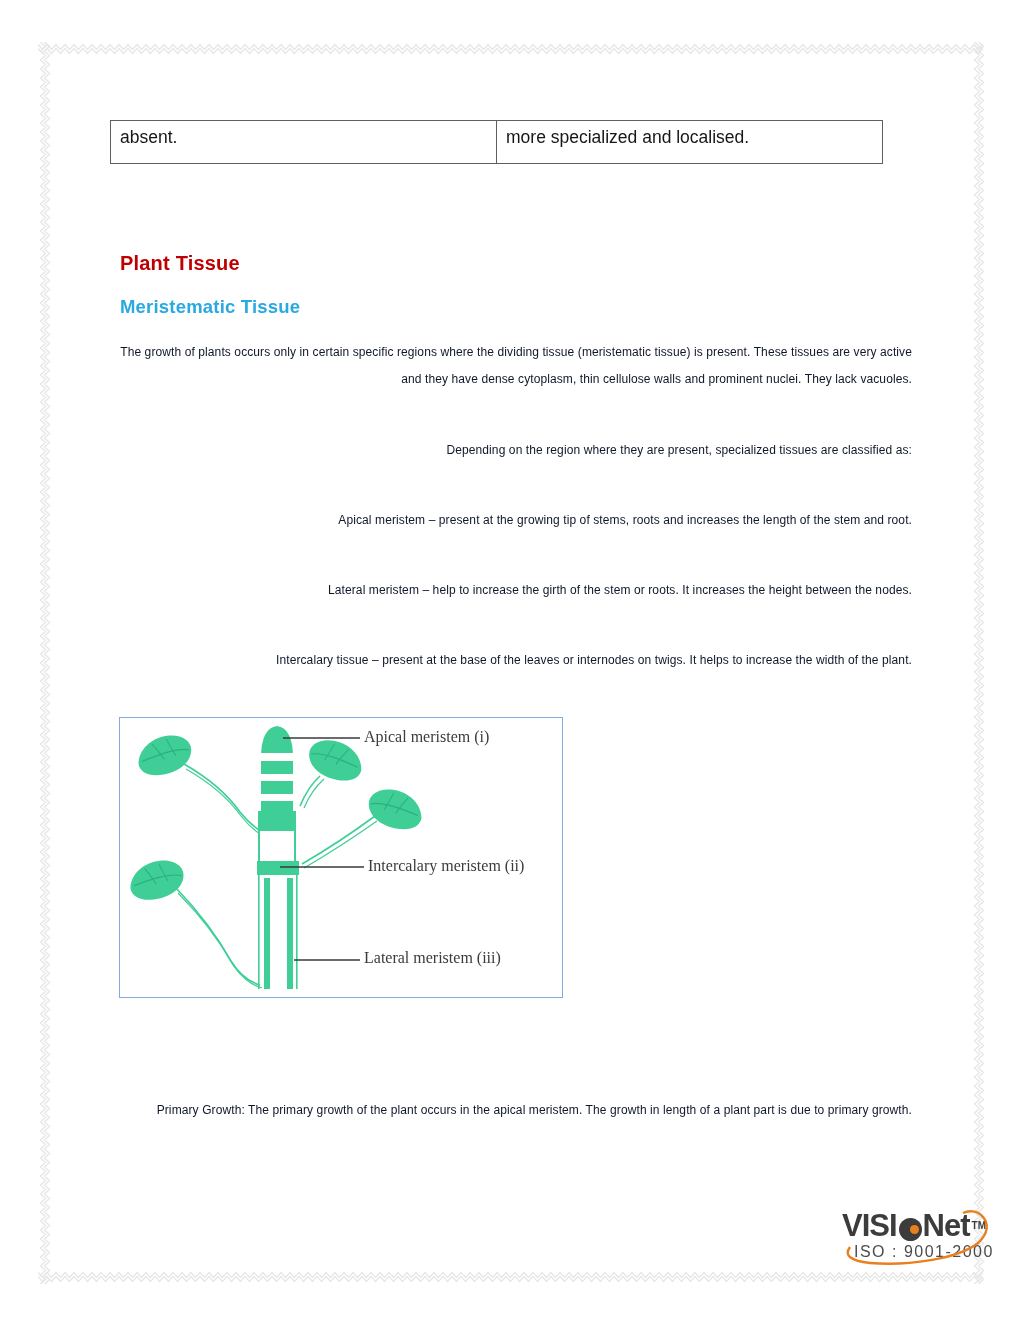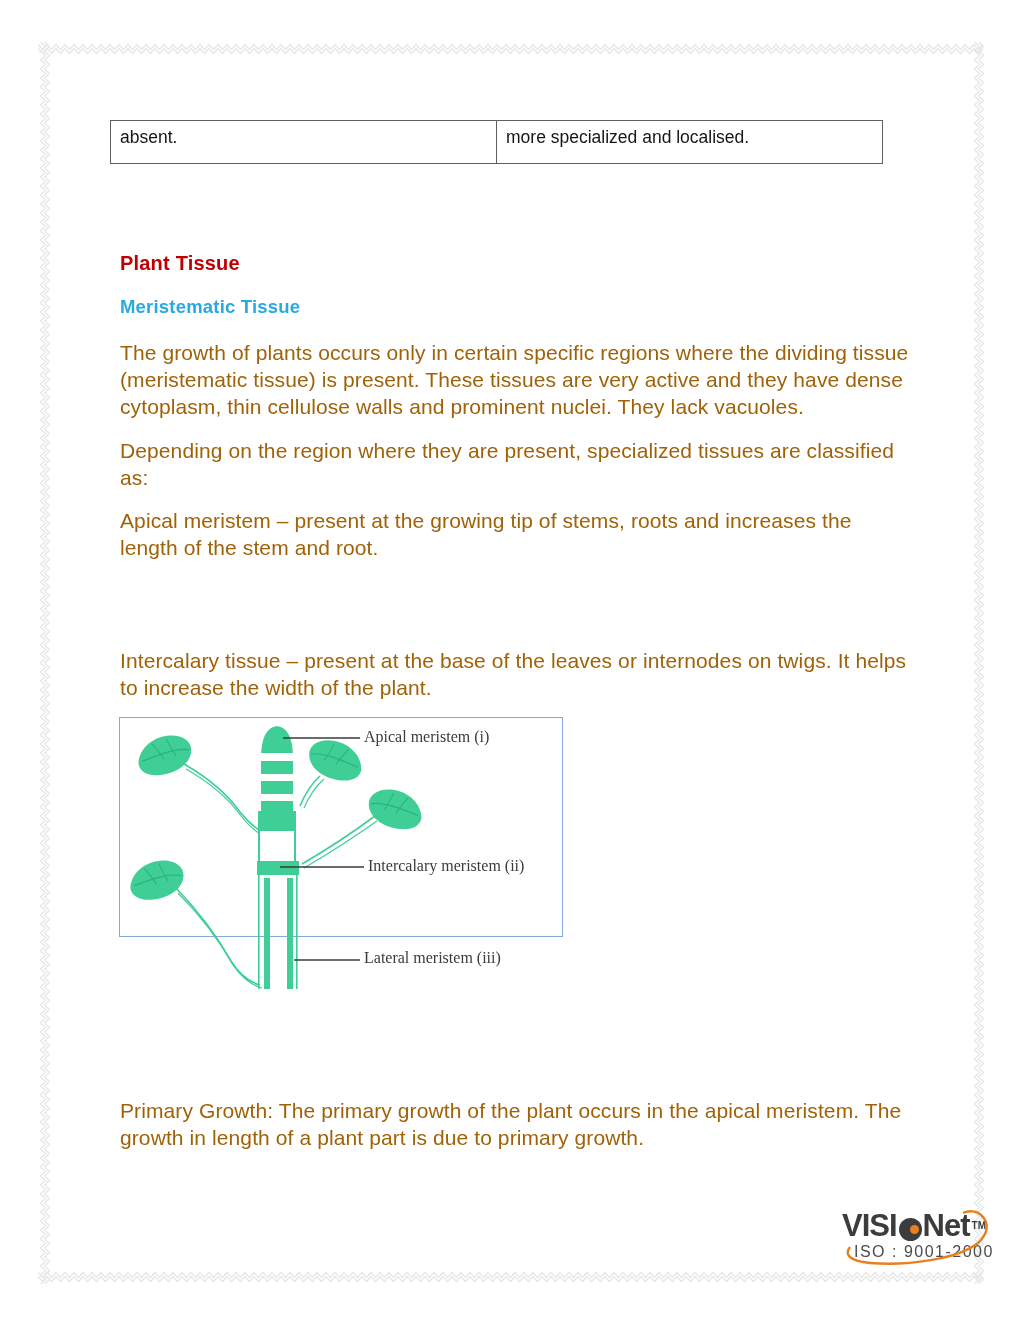--- a/index.html
+++ b/index.html
@@ -14,25 +14,25 @@
              display:flex;border:1px solid #5f5f5f;background:#fff;box-sizing:border-box;}
   .doc-table .cell{flex:1;box-sizing:border-box;padding:4px 10px 16px 9px;
                    font-size:17.5px;line-height:24px;color:#161616;}
   .doc-table .cell.first{border-right:1px solid #5f5f5f;}
 
   .h-section{position:absolute;left:120px;top:252px;font-size:20px;font-weight:bold;
              letter-spacing:.2px;}
   .h-sub{position:absolute;left:120px;top:296px;font-size:18.5px;font-weight:bold;
          letter-spacing:.2px;}
 
-  .para{position:absolute;left:120px;width:792px;font-size:21px;line-height:27px;
-        letter-spacing:.1px;color:#a16207;}
+  .para{position:absolute;left:120px;width:792px;font-size:12px;line-height:27px;
+        letter-spacing:.1px;color:#0f172a;text-align:right;}
 
   
-  .fig{position:absolute;left:119px;top:717px;width:444px;height:220px;
+  .fig{position:absolute;left:119px;top:717px;width:444px;height:281px;
        border:1px solid #84a9dc;background:#fff;box-sizing:border-box;}
   .fig svg{position:absolute;left:0;top:0;}
   .fig-label{position:absolute;font-family:"Liberation Serif",serif;font-size:16px;
              color:#3b3b3b;white-space:nowrap;}
 
   .fig-caption{position:absolute;left:427px;top:1008px;width:190px;height:30px;
                border:2px solid #21b24b;display:flex;align-items:center;justify-content:center;
                font-size:15px;font-weight:bold;color:#101010;background:#fff;box-sizing:border-box;}
 
   
@@ -74,20 +74,21 @@
     <div class="cell first">absent.</div>
     <div class="cell">more specialized and localised.</div>
   </div>
 
   <div class="h-section" style="color:#c00000;">Plant Tissue</div>
   <div class="h-sub" style="color:#29a9e1;">Meristematic Tissue</div>
 
   <div class="para" style="top:339px;">The growth of plants occurs only in certain specific regions where the dividing tissue (meristematic tissue) is present. These tissues are very active and they have dense cytoplasm, thin cellulose walls and prominent nuclei. They lack vacuoles.</div>
   <div class="para" style="top:437px;">Depending on the region where they are present, specialized tissues are classified as:</div>
   <div class="para" style="top:507px;">Apical meristem – present at the growing tip of stems, roots and increases the length of the stem and root.</div>
+  <div class="para" style="top:577px;">Lateral meristem – help to increase the girth of the stem or roots. It increases the height between the nodes.</div>
   <div class="para" style="top:647px;">Intercalary tissue – present at the base of the leaves or internodes on twigs. It helps to increase the width of the plant.</div>
 
   <div class="fig">
     <svg width="442" height="279" viewBox="0 0 442 279">
       <defs>
         <g id="leaf">
           <path d="M0,4 C2,-10 16,-20 32,-20 C46,-20 56,-12 54,-2 C52,10 38,18 22,18 C8,18 0,12 0,4 Z" fill="#3fce96"></path>
           <path d="M4,2 C20,-2 40,-7 52,-3" fill="none" stroke="#29b27e" stroke-width="1.2"></path>
           <path d="M16,-14 C20,-8 24,-2 26,3" fill="none" stroke="#29b27e" stroke-width="1"></path>
           <path d="M31,-17 C33,-10 36,-4 38,1" fill="none" stroke="#29b27e" stroke-width="1"></path>

